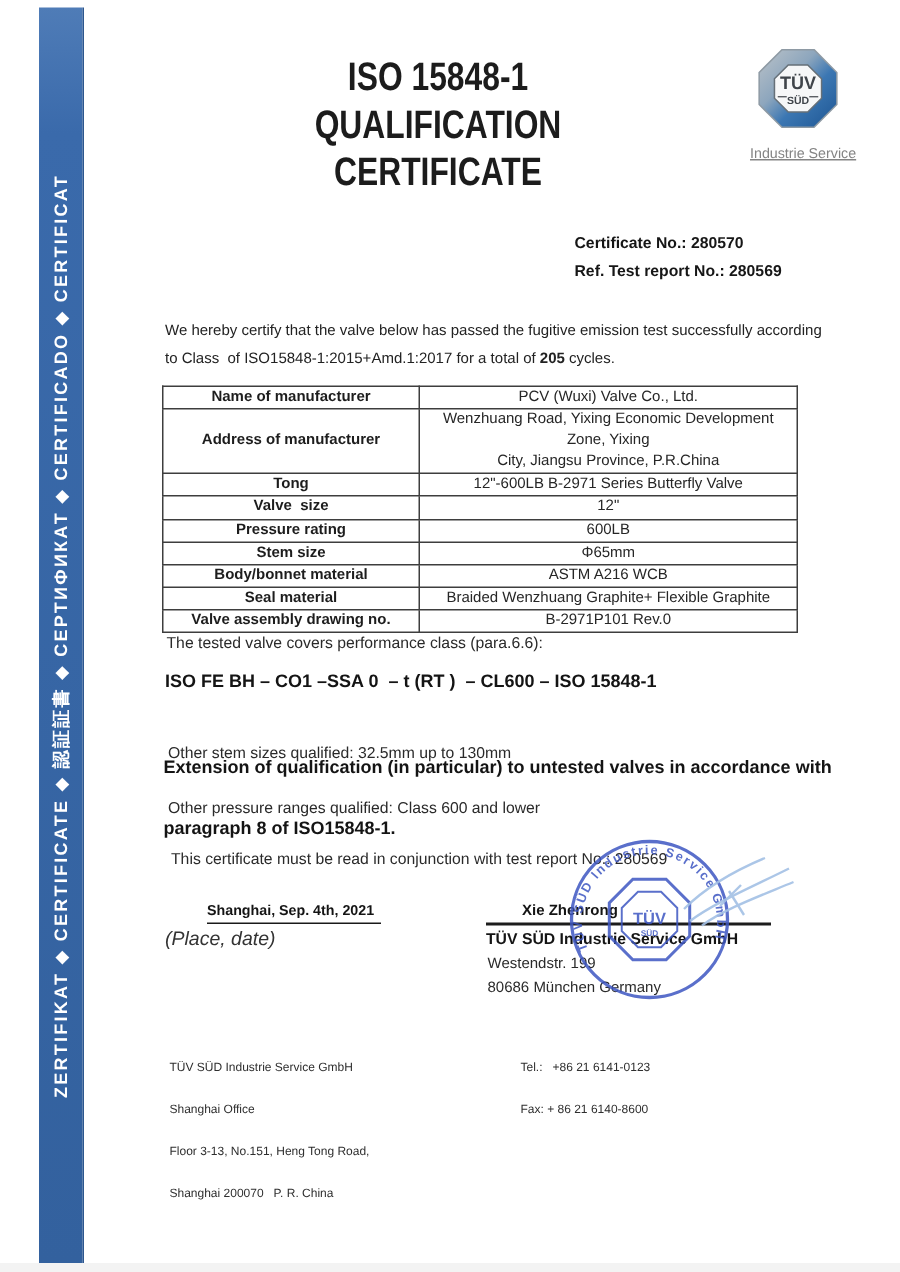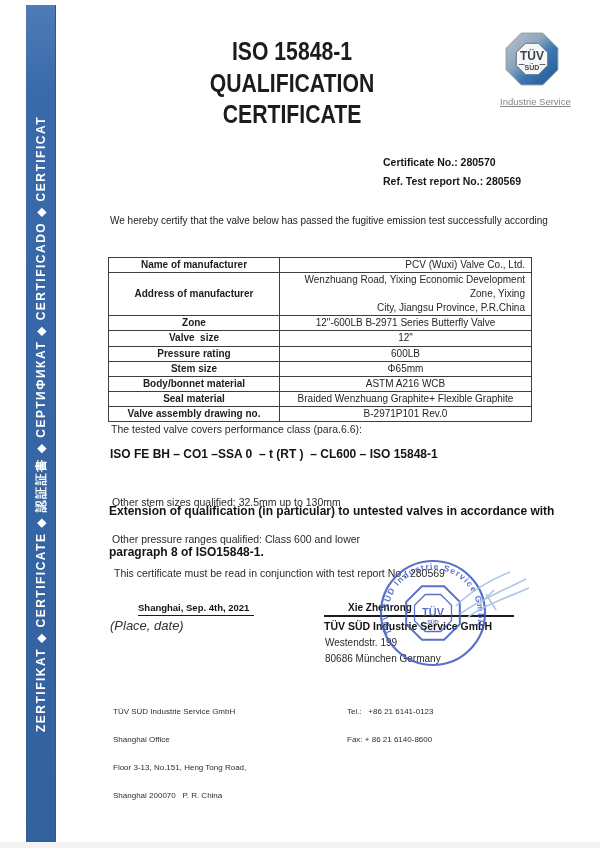--- a/index.html
+++ b/index.html
@@ -33,21 +33,21 @@
   .cert-nos { position:absolute; left:383px; top:153px; font-size:10.5px; font-weight:bold; line-height:18.5px; color:#161616; }
   
   .intro { position:absolute; left:110px; top:211px; font-size:10px; line-height:19px; color:#222; }
   .intro .line { white-space:pre; }
   .intro b { font-weight:bold; }
   
   #spec-table { position:absolute; left:108px; top:257px; width:424px; border-collapse:collapse; font-size:10px; color:#262626; table-layout:fixed; }
   #spec-table td { border:1px solid #3e3e3e; line-height:14.1px; padding:0 6px; white-space:pre-wrap; overflow:hidden; }
   #spec-table td.lbl { width:158px; text-align:center; font-weight:bold; color:#1d1d1d; }
   #spec-table td.val.center { text-align:center; }
-  #spec-table td.val.left { text-align:right; }
+  #spec-table td.val.left { text-align:center; }
   
   .lead { position:absolute; left:111px; top:423px; font-size:10.5px; }
   .class-line { position:absolute; left:110px; top:447px; font-size:12px; font-weight:bold; color:#141414; white-space:pre; }
   .ext-heading { position:absolute; left:109px; top:478px; font-size:12px; font-weight:bold; line-height:13.5px; color:#141414; white-space:pre; }
   .stem-line { position:absolute; left:112px; top:496px; font-size:10.5px; }
   .pressure-line { position:absolute; left:112px; top:513px; font-size:10.5px;margin-top:20px; }
   .conjunction { position:absolute; left:114px; top:567px; font-size:10.5px; }
   
   .place-date { position:absolute; left:110px; top:602px; font-size:9.5px; font-weight:bold; color:#141414;
                 border-bottom:1.5px solid #1a1a1a; padding:0 5px 2px 0;margin-left:28px; }
@@ -99,35 +99,36 @@
     <div class="logo-subtitle">Industrie Service</div>
   </div>
 
   <div class="cert-nos">
     <div>Certificate No.: 280570</div>
     <div>Ref. Test report No.: 280569</div>
   </div>
 
   <div class="intro">
     <div class="line">We hereby certify that the valve below has passed the fugitive emission test successfully according</div>
+    <div class="line"><span>to Class  of ISO15848-1:2015+Amd.1:2017 for a total of </span><b>205</b><span> cycles.</span></div>
   </div>
 
   <table id="spec-table">
       <tbody>
         <tr>
           <td class="lbl">Name of manufacturer</td>
           <td class="val left">PCV (Wuxi) Valve Co., Ltd.</td>
         </tr>
         <tr>
           <td class="lbl">Address of manufacturer</td>
           <td class="val left">Wenzhuang Road, Yixing Economic Development Zone, Yixing
 City, Jiangsu Province, P.R.China</td>
         </tr>
         <tr>
-          <td class="lbl">Zone</td>
+          <td class="lbl">Tong</td>
           <td class="val center">12"-600LB B-2971 Series Butterfly Valve</td>
         </tr>
         <tr>
           <td class="lbl">Valve  size</td>
           <td class="val center">12"</td>
         </tr>
         <tr>
           <td class="lbl">Pressure rating</td>
           <td class="val center">600LB</td>
         </tr>

